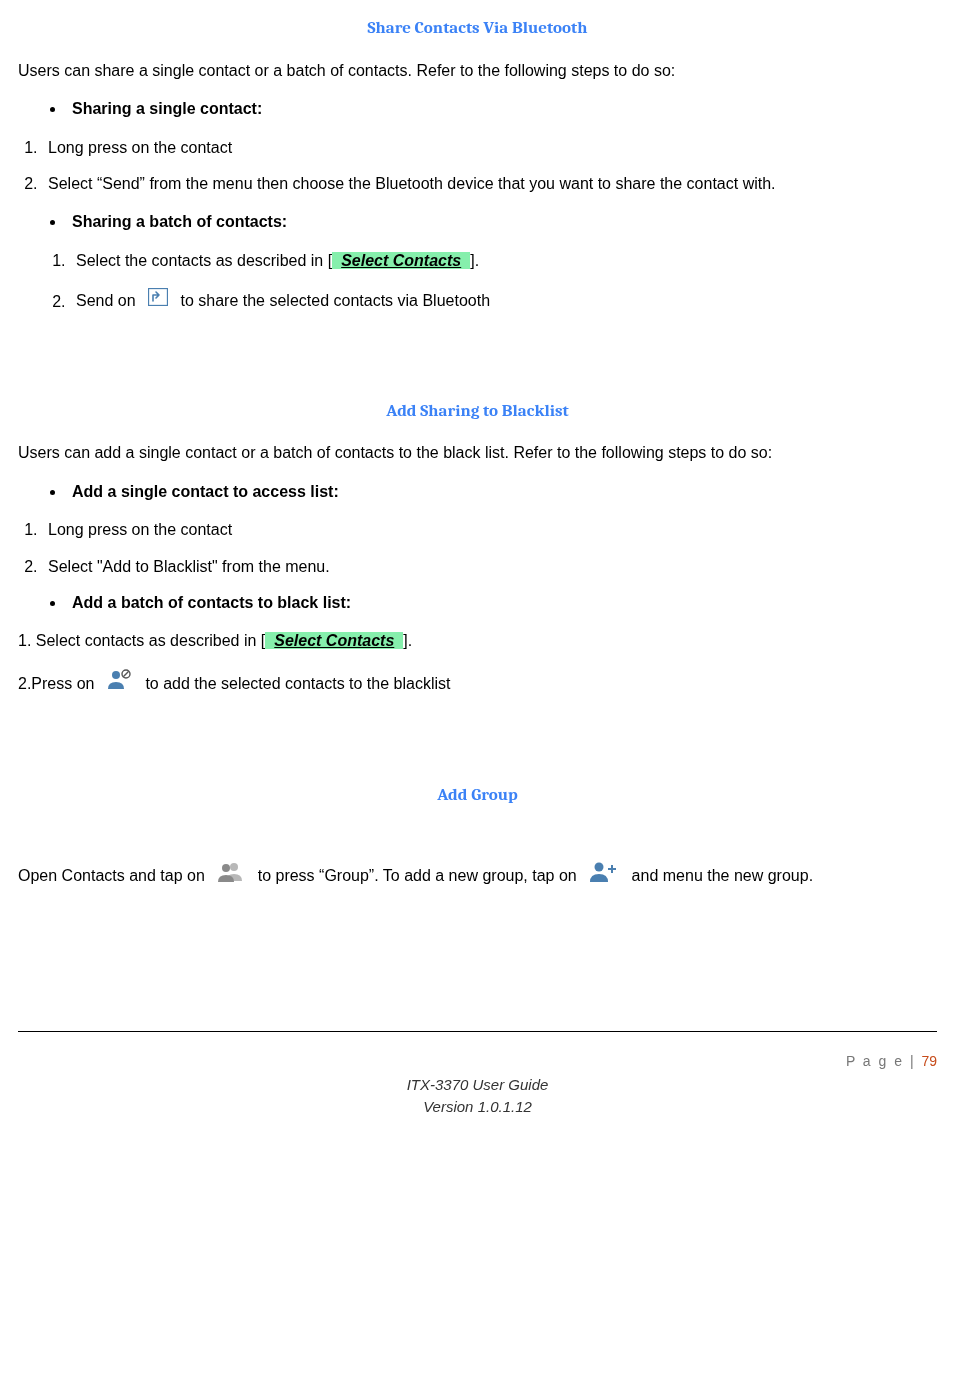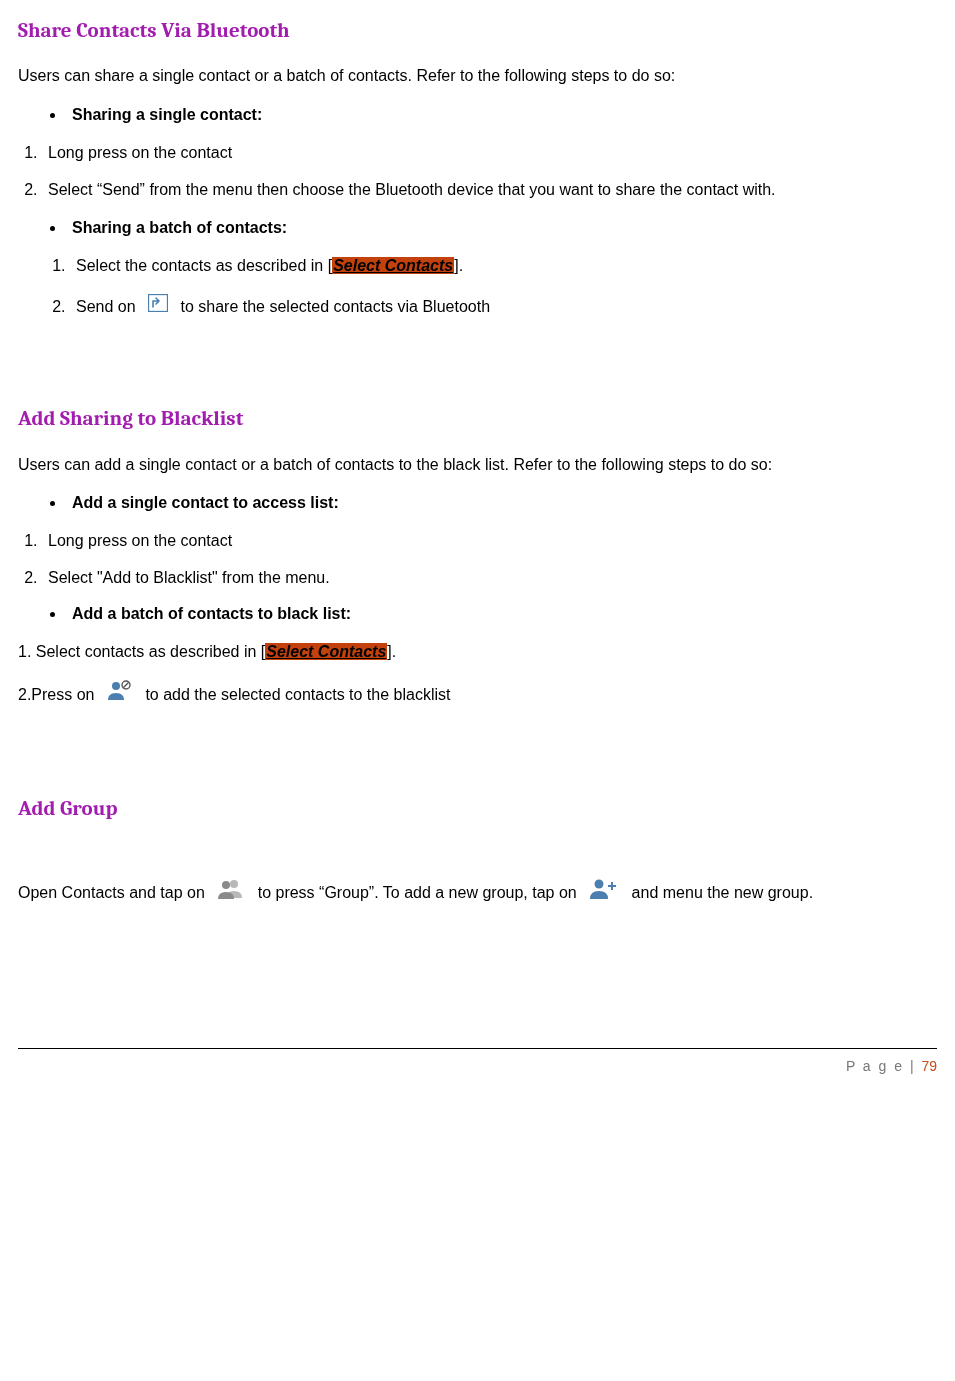--- a/index.html
+++ b/index.html
@@ -8,23 +8,24 @@
     color: #000;
     margin: 0;
     padding: 10px 18px 10px 18px;
     width: 955px;
     box-sizing: border-box;
     line-height: 1.4;
   }
   .heading {
     font-family: Cambria, Georgia, serif;
     font-weight: bold;
-    color: #a21caf;
-    font-size: 21px;
+    color: #3b82f6;
+    font-size: 17px;
     margin: 6px 0 20px 0;
+    text-align: center;
   }
   .para {
     margin: 12px 0 16px 0;
   }
   ul.bullet {
     list-style-type: disc;
     margin: 10px 0 16px 20px;
     padding-left: 28px;
   }
   ul.bullet > li {
@@ -47,38 +48,38 @@
   ol.inner > li {
     margin: 10px 0 18px 0;
     padding-left: 6px;
   }
   .unordered-step {
     margin: 8px 0 18px 0;
   }
   .ref {
     font-style: italic;
     font-weight: bold;
-    background: #c2410c;
+    background: #86efac;
     text-decoration: underline;
-    padding: 0 1px;
+    padding: 0 9px;
   }
   .icon-box {
     display: inline-block;
     vertical-align: middle;
     margin: 0 8px 0 8px;
     position: relative;
     top: -2px;
   }
   .spacer {
     height: 60px;
   }
   .footer-wrap {
     border-top: 1px solid #000;
     margin-top: 140px;
-    padding-top: 8px;
+    padding-top: 20px;
   }
   .footer-page {
     text-align: right;
     font-size: 14px;
     color: #777;
     letter-spacing: 2px;
     margin-bottom: 2px;
   }
   .footer-page .num {
     color: #c74b1a;
@@ -190,13 +191,17 @@
       <line x1="19" y1="8" x2="27" y2="8" stroke="#4a7fb0" stroke-width="2"></line>
     </svg>
   </span>
   <span> and menu the new group.</span>
 </div>
 
 <div class="footer-wrap">
   <div class="footer-page">
     <span>P a g e | </span><span class="num">79</span>
   </div>
+  <div class="footer-center">
+    <div>ITX-3370 User Guide</div>
+    <div>Version 1.0.1.12</div>
+  </div>
 </div>
 
 </body></html>

